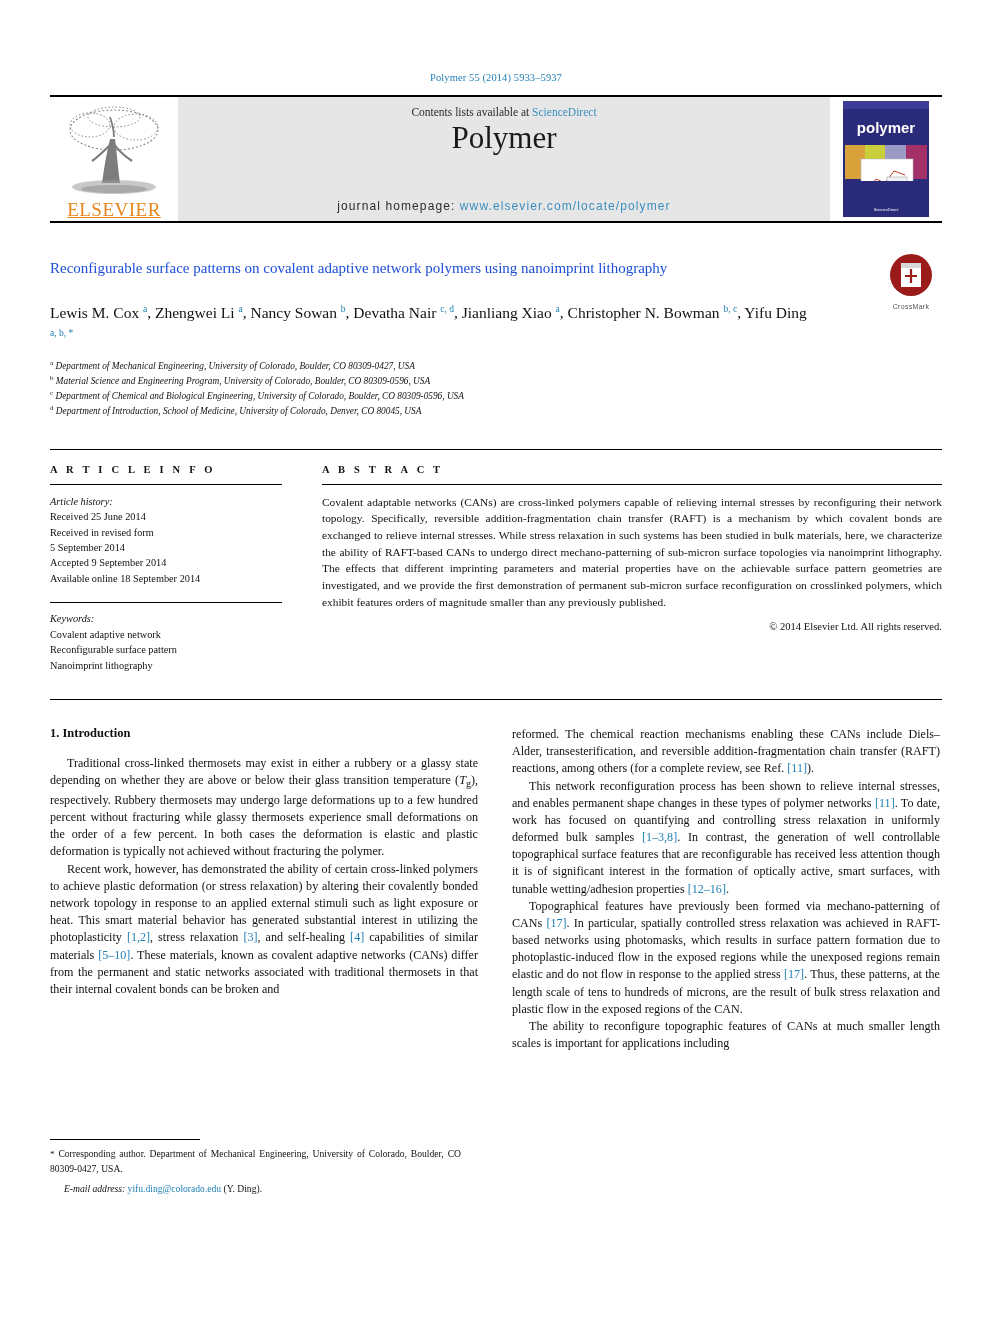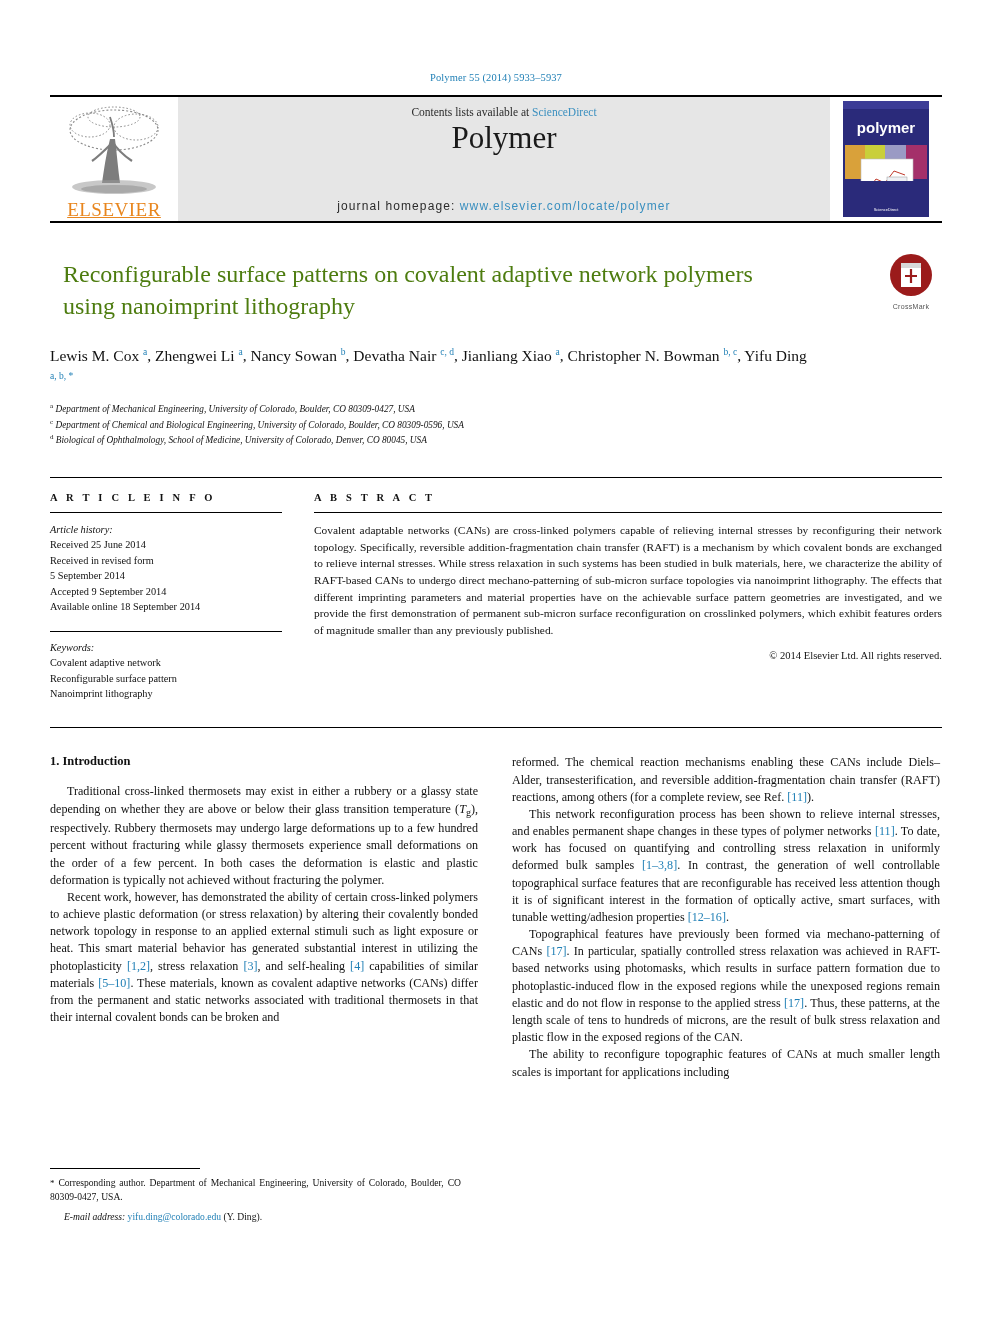--- a/index.html
+++ b/index.html
@@ -91,26 +91,26 @@
     background: #fff;
     display: flex;
     align-items: center;
     justify-content: center;
   }
 
   
   .title-block { margin: 36px 50px 0 50px; position: relative; }
   .paper-title {
     font-family: "Liberation Serif", serif;
-    font-size: 24px;
+    font-size: 15px;
     line-height: 1.32;
     font-weight: 400;
-    color: #4d7c0f;
+    color: #1d4ed8;
     max-width: 745px;
-    margin: 13px;
+    margin: 0;
   }
   .crossmark {
     position: absolute;
     right: 0; top: -6px;
     width: 62px; text-align: center;
   }
   .crossmark-label {
     font-family: "Liberation Sans", sans-serif;
     font-size: 7px;
     color: #555;
@@ -142,21 +142,21 @@
 
   
   .info-abstract {
     margin: 30px 50px 0 50px;
     border-top: 1px solid #000;
     padding-top: 14px;
     display: flex;
     gap: 32px;
   }
   .col-info { width: 232px; flex: 0 0 232px; }
-  .col-abstract { flex: 1 1 auto; }
+  .col-abstract { flex: 1 1 auto; margin-left: 8px; }
   .sec-head {
     font-family: "Liberation Serif", serif;
     font-weight: bold;
     font-size: 10.5px;
     letter-spacing: 3.2px;
     color: #111;
     margin-bottom: 9px;
   }
   .rule { border-top: 1px solid #000; margin-bottom: 8px; }
   .rule-thick { border-top: 1.5px solid #000; margin-bottom: 9px; }
@@ -315,22 +315,23 @@
     <span><span>Zhengwei Li</span> <sup>a</sup></span>,
     <span><span>Nancy Sowan</span> <sup>b</sup></span>,
     <span><span>Devatha Nair</span> <sup>c, d</sup></span>,
     <span><span>Jianliang Xiao</span> <sup>a</sup></span>,
     <span><span>Christopher N. Bowman</span> <sup>b, c</sup></span>,
     <span><span>Yifu Ding</span> <sup class="star">a, b, *</sup></span>
   </div>
 
   <div class="affiliations">
     <div><sup>a</sup> <span>Department of Mechanical Engineering, University of Colorado, Boulder, CO 80309-0427, USA</span></div>
+    <div><sup>b</sup> <span>Material Science and Engineering Program, University of Colorado, Boulder, CO 80309-0596, USA</span></div>
     <div><sup>c</sup> <span>Department of Chemical and Biological Engineering, University of Colorado, Boulder, CO 80309-0596, USA</span></div>
-    <div><sup>d</sup> <span>Biological of Ophthalmology, School of Medicine, University of Colorado, Denver, CO 80045, USA</span></div>
+    <div><sup>d</sup> <span>Department of Introduction, School of Medicine, University of Colorado, Denver, CO 80045, USA</span></div>
   </div>
 
   <div class="info-abstract">
 
     <div class="col-info">
       <div class="sec-head">A R T I C L E  I N F O</div>
       <div class="rule-thick"></div>
       <div class="info-body">
         <div class="ital">Article history:</div>
         <div>Received 25 June 2014</div>

